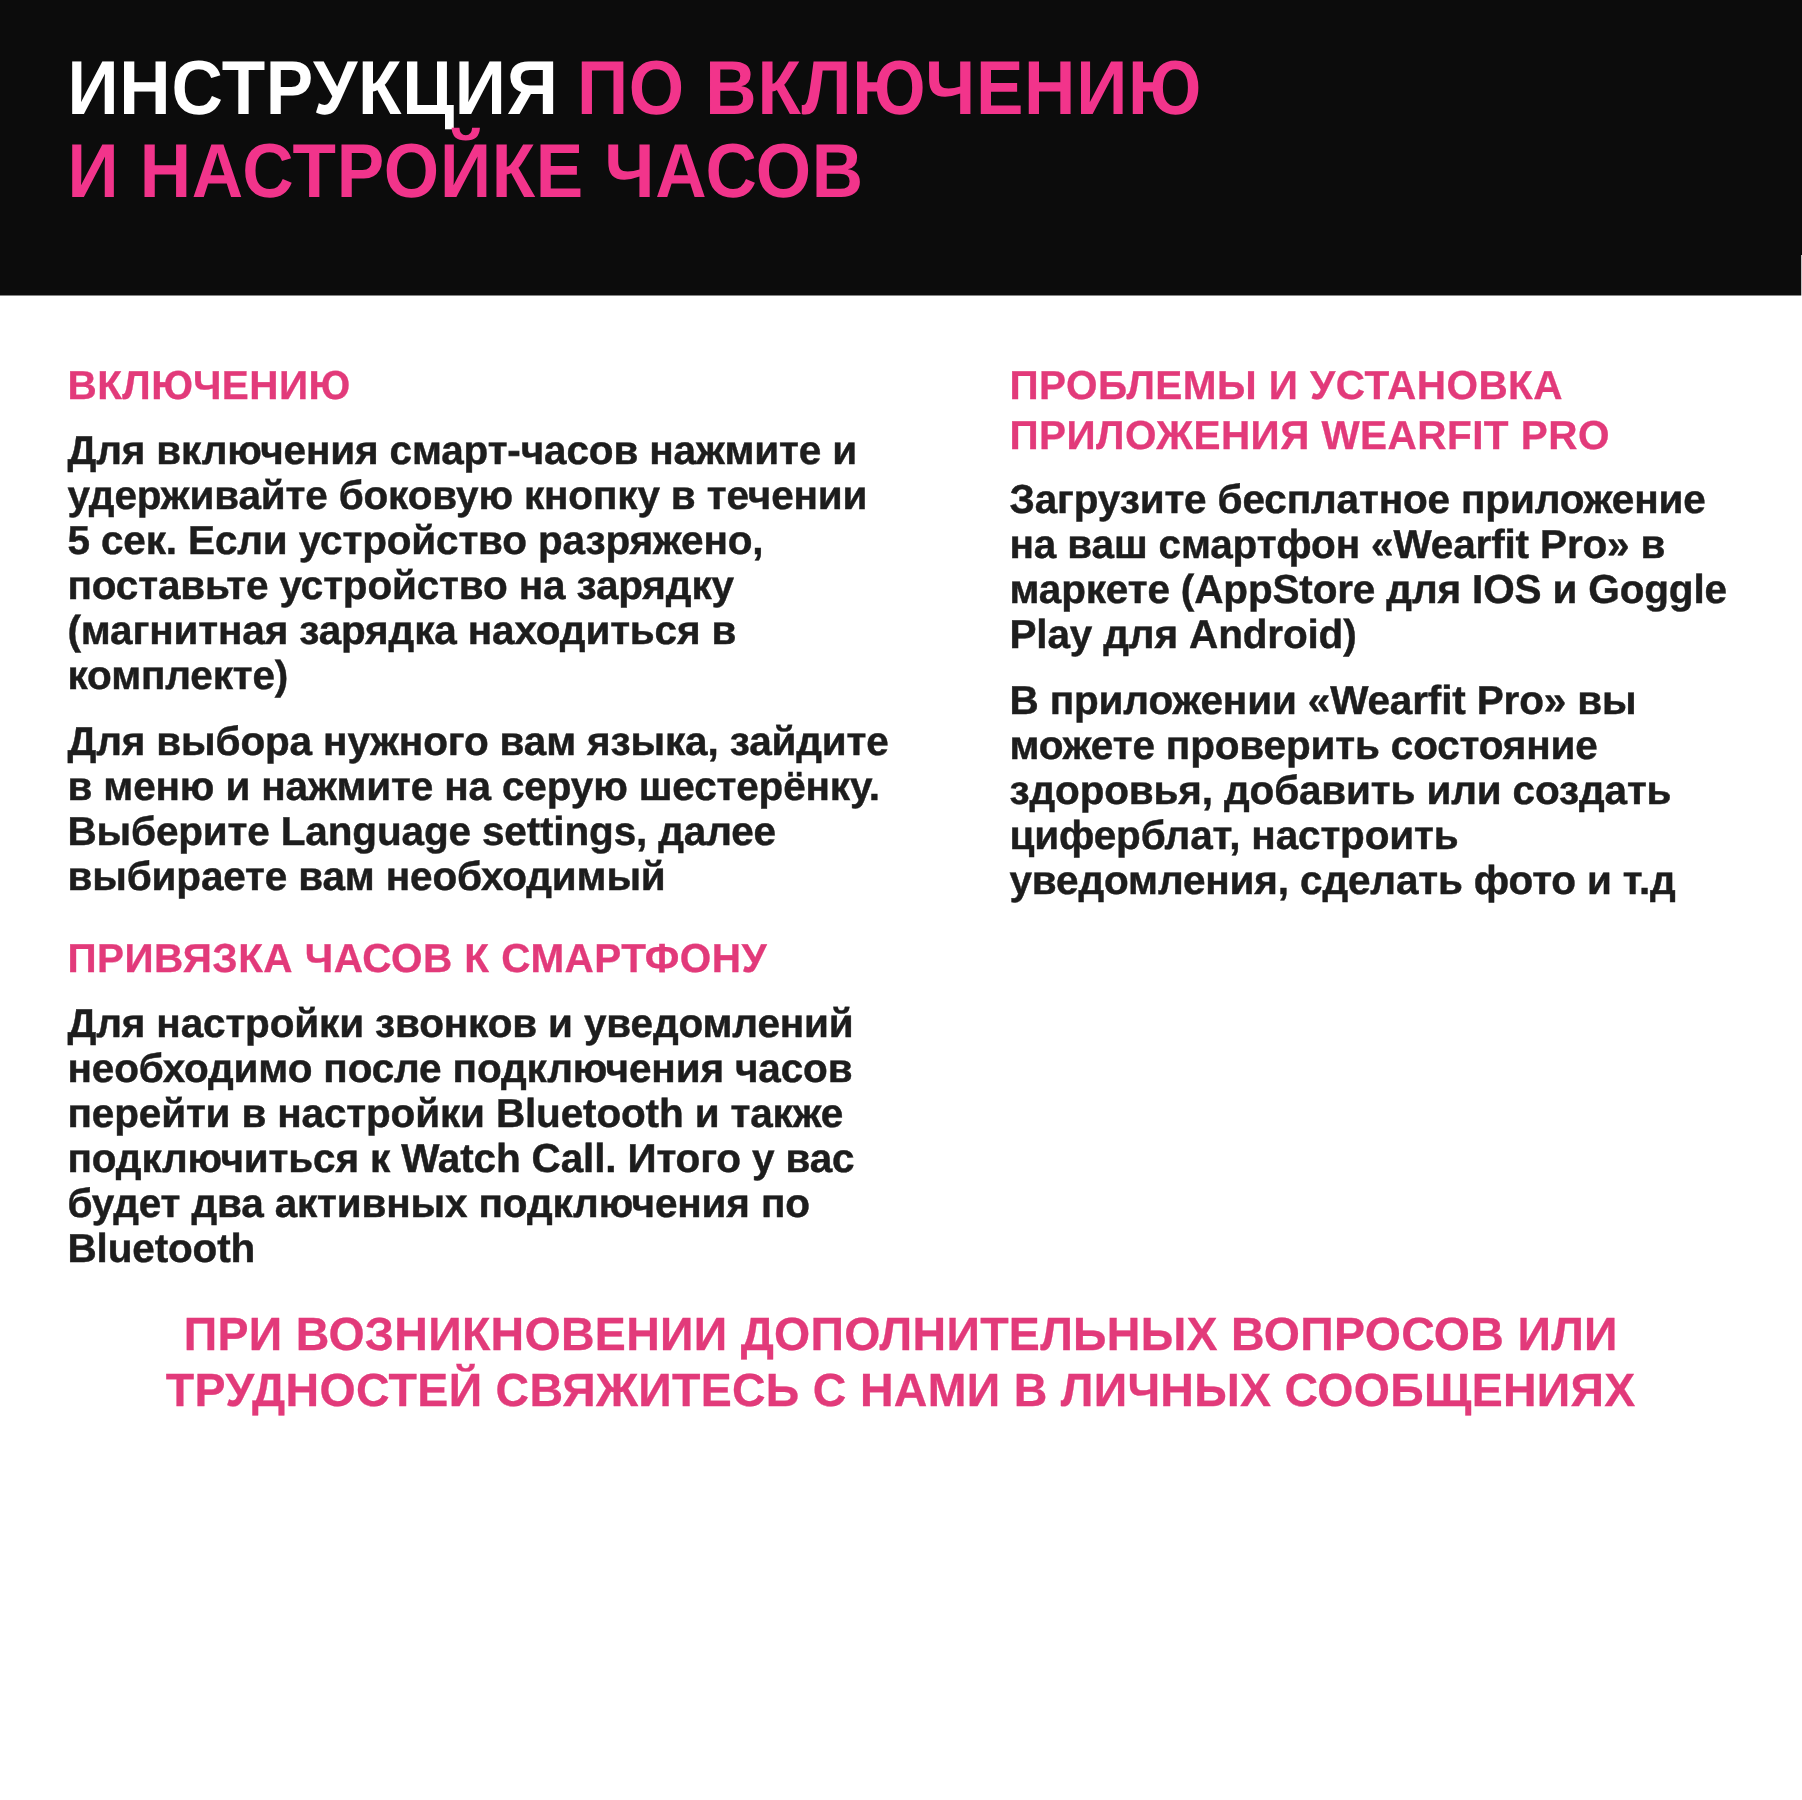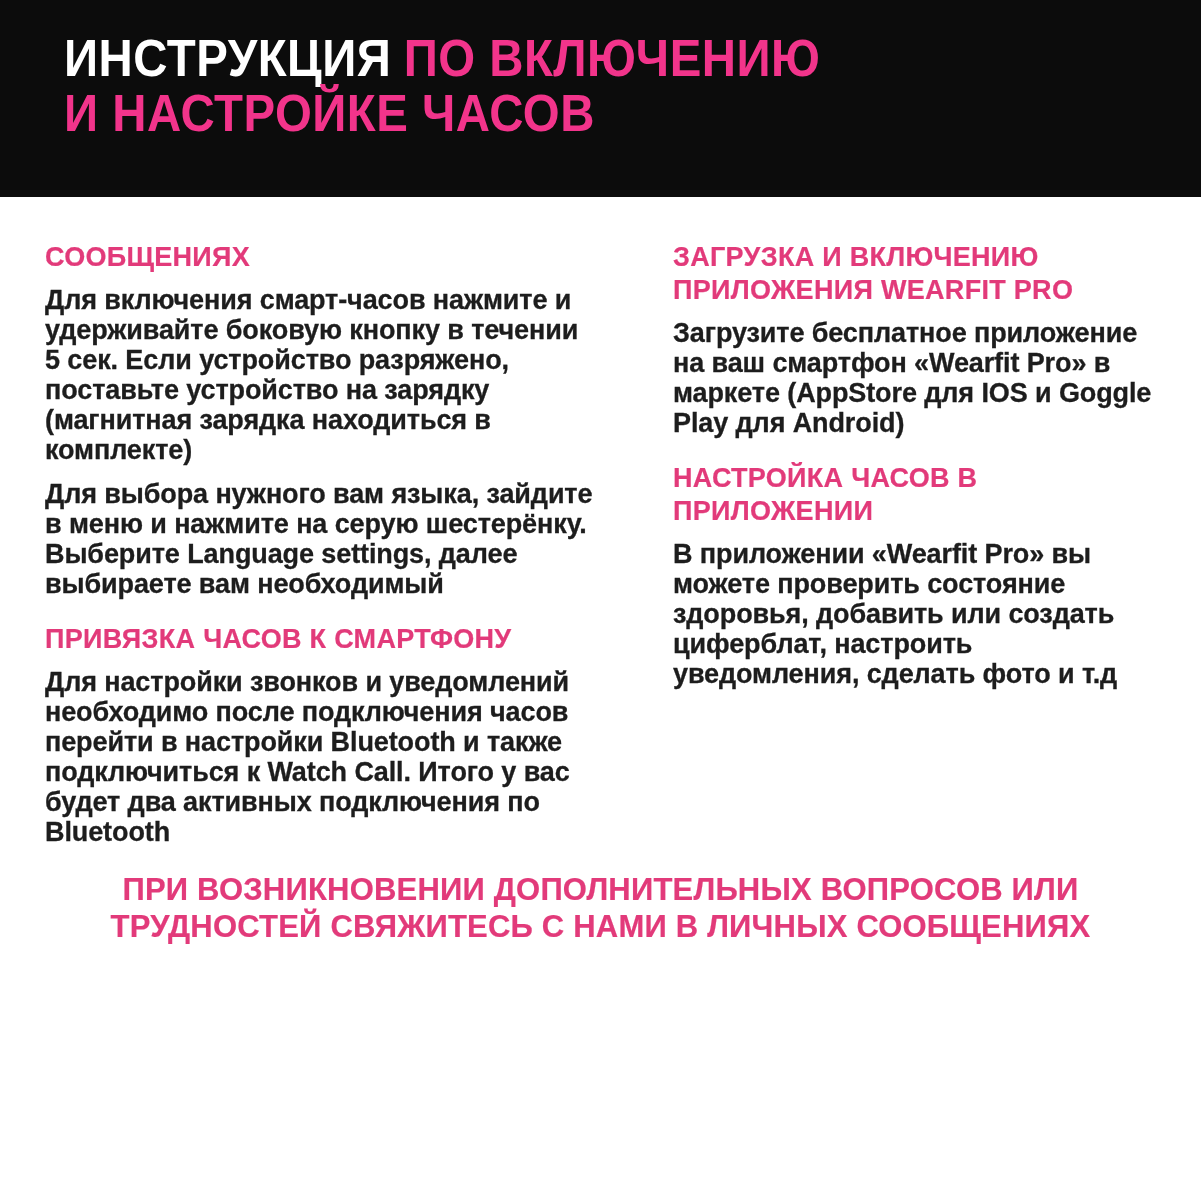--- a/index.html
+++ b/index.html
@@ -11,21 +11,21 @@
     background: var(--bg, #ffffff);
     font-family: "Liberation Sans", sans-serif;
   }
 
   
   .band {
     box-sizing: border-box;
     width: 1201px;
     height: 197px;
     background: var(--band-bg, #0c0c0c);
-    padding: 31px 0 0 64px;
+    padding: 31px 0 0 45px;
   }
   .title {
     margin: 0;
     font-weight: 700;
     font-size: 51px;
     line-height: 55px;
     letter-spacing: 0.5px;
     transform: scaleX(0.93);
     transform-origin: 0 0;
     white-space: nowrap;
@@ -84,21 +84,21 @@
   <h1 class="title">
     <span class="line"><span class="white">ИНСТРУКЦИЯ</span><span class="pink">ПО ВКЛЮЧЕНИЮ</span></span>
     <span class="line pink">И НАСТРОЙКЕ ЧАСОВ</span>
   </h1>
 </div>
 
 <div class="content">
 
   <div class="col left">
     <section>
-      <h2 class="sec-heading">СООБЩЕНИЯХ</h2>
+      <h2 class="sec-heading">ВКЛЮЧЕНИЮ</h2>
       <p class="body-p">Для включения смарт-часов нажмите и
 удерживайте боковую кнопку в течении
 5 сек. Если устройство разряжено,
 поставьте устройство на зарядку
 (магнитная зарядка находиться в
 комплекте)</p>
       <p class="body-p">Для выбора нужного вам языка, зайдите
 в меню и нажмите на серую шестерёнку.
 Выберите Language settings, далее
 выбираете вам необходимый</p>
@@ -109,30 +109,28 @@
 необходимо после подключения часов
 перейти в настройки Bluetooth и также
 подключиться к Watch Call. Итого у вас
 будет два активных подключения по
 Bluetooth</p>
     </section>
   </div>
 
   <div class="col right">
     <section>
-      <h2 class="sec-heading">ЗАГРУЗКА И ВКЛЮЧЕНИЮ
+      <h2 class="sec-heading">ПРОБЛЕМЫ И УСТАНОВКА
 ПРИЛОЖЕНИЯ WEARFIT PRO</h2>
       <p class="body-p">Загрузите бесплатное приложение
 на ваш смартфон «Wearfit Pro» в
 маркете (AppStore для IOS и Goggle
 Play для Android)</p>
     </section>
     <section>
-      <h2 class="sec-heading">НАСТРОЙКА ЧАСОВ В
-ПРИЛОЖЕНИИ</h2>
       <p class="body-p">В приложении «Wearfit Pro» вы
 можете проверить состояние
 здоровья, добавить или создать
 циферблат, настроить
 уведомления, сделать фото и т.д</p>
     </section>
   </div>
 
 </div>
 

